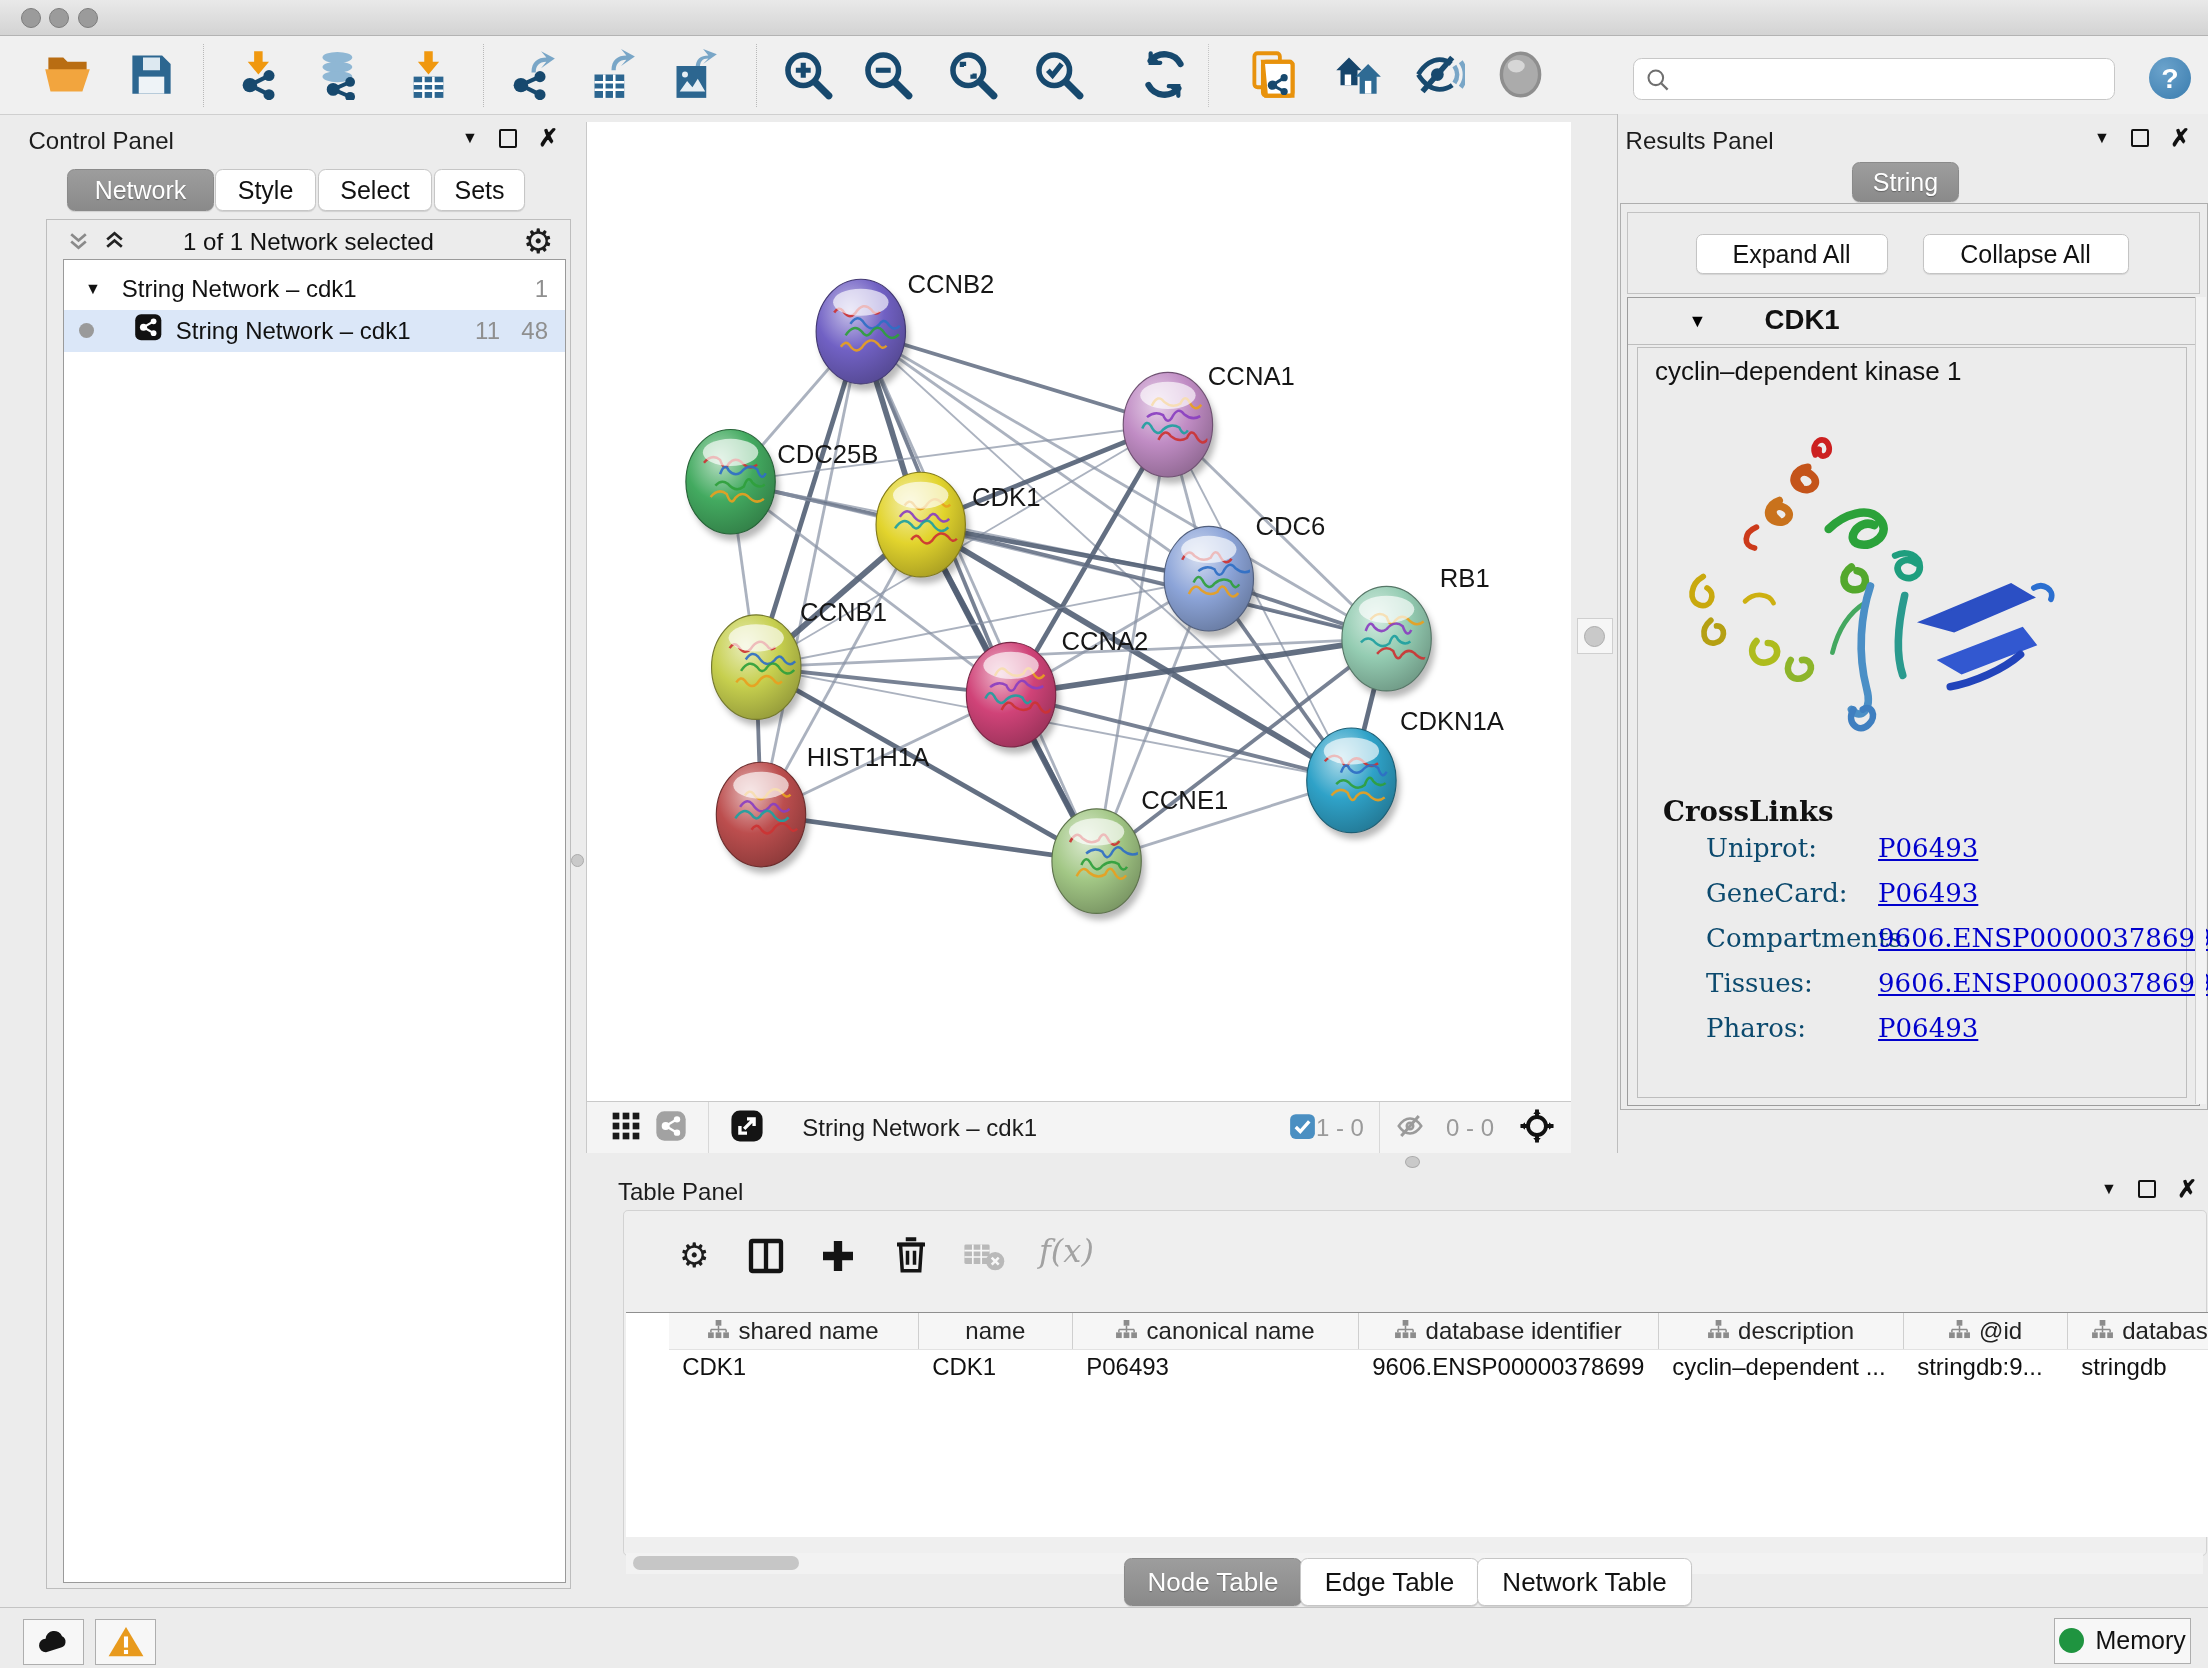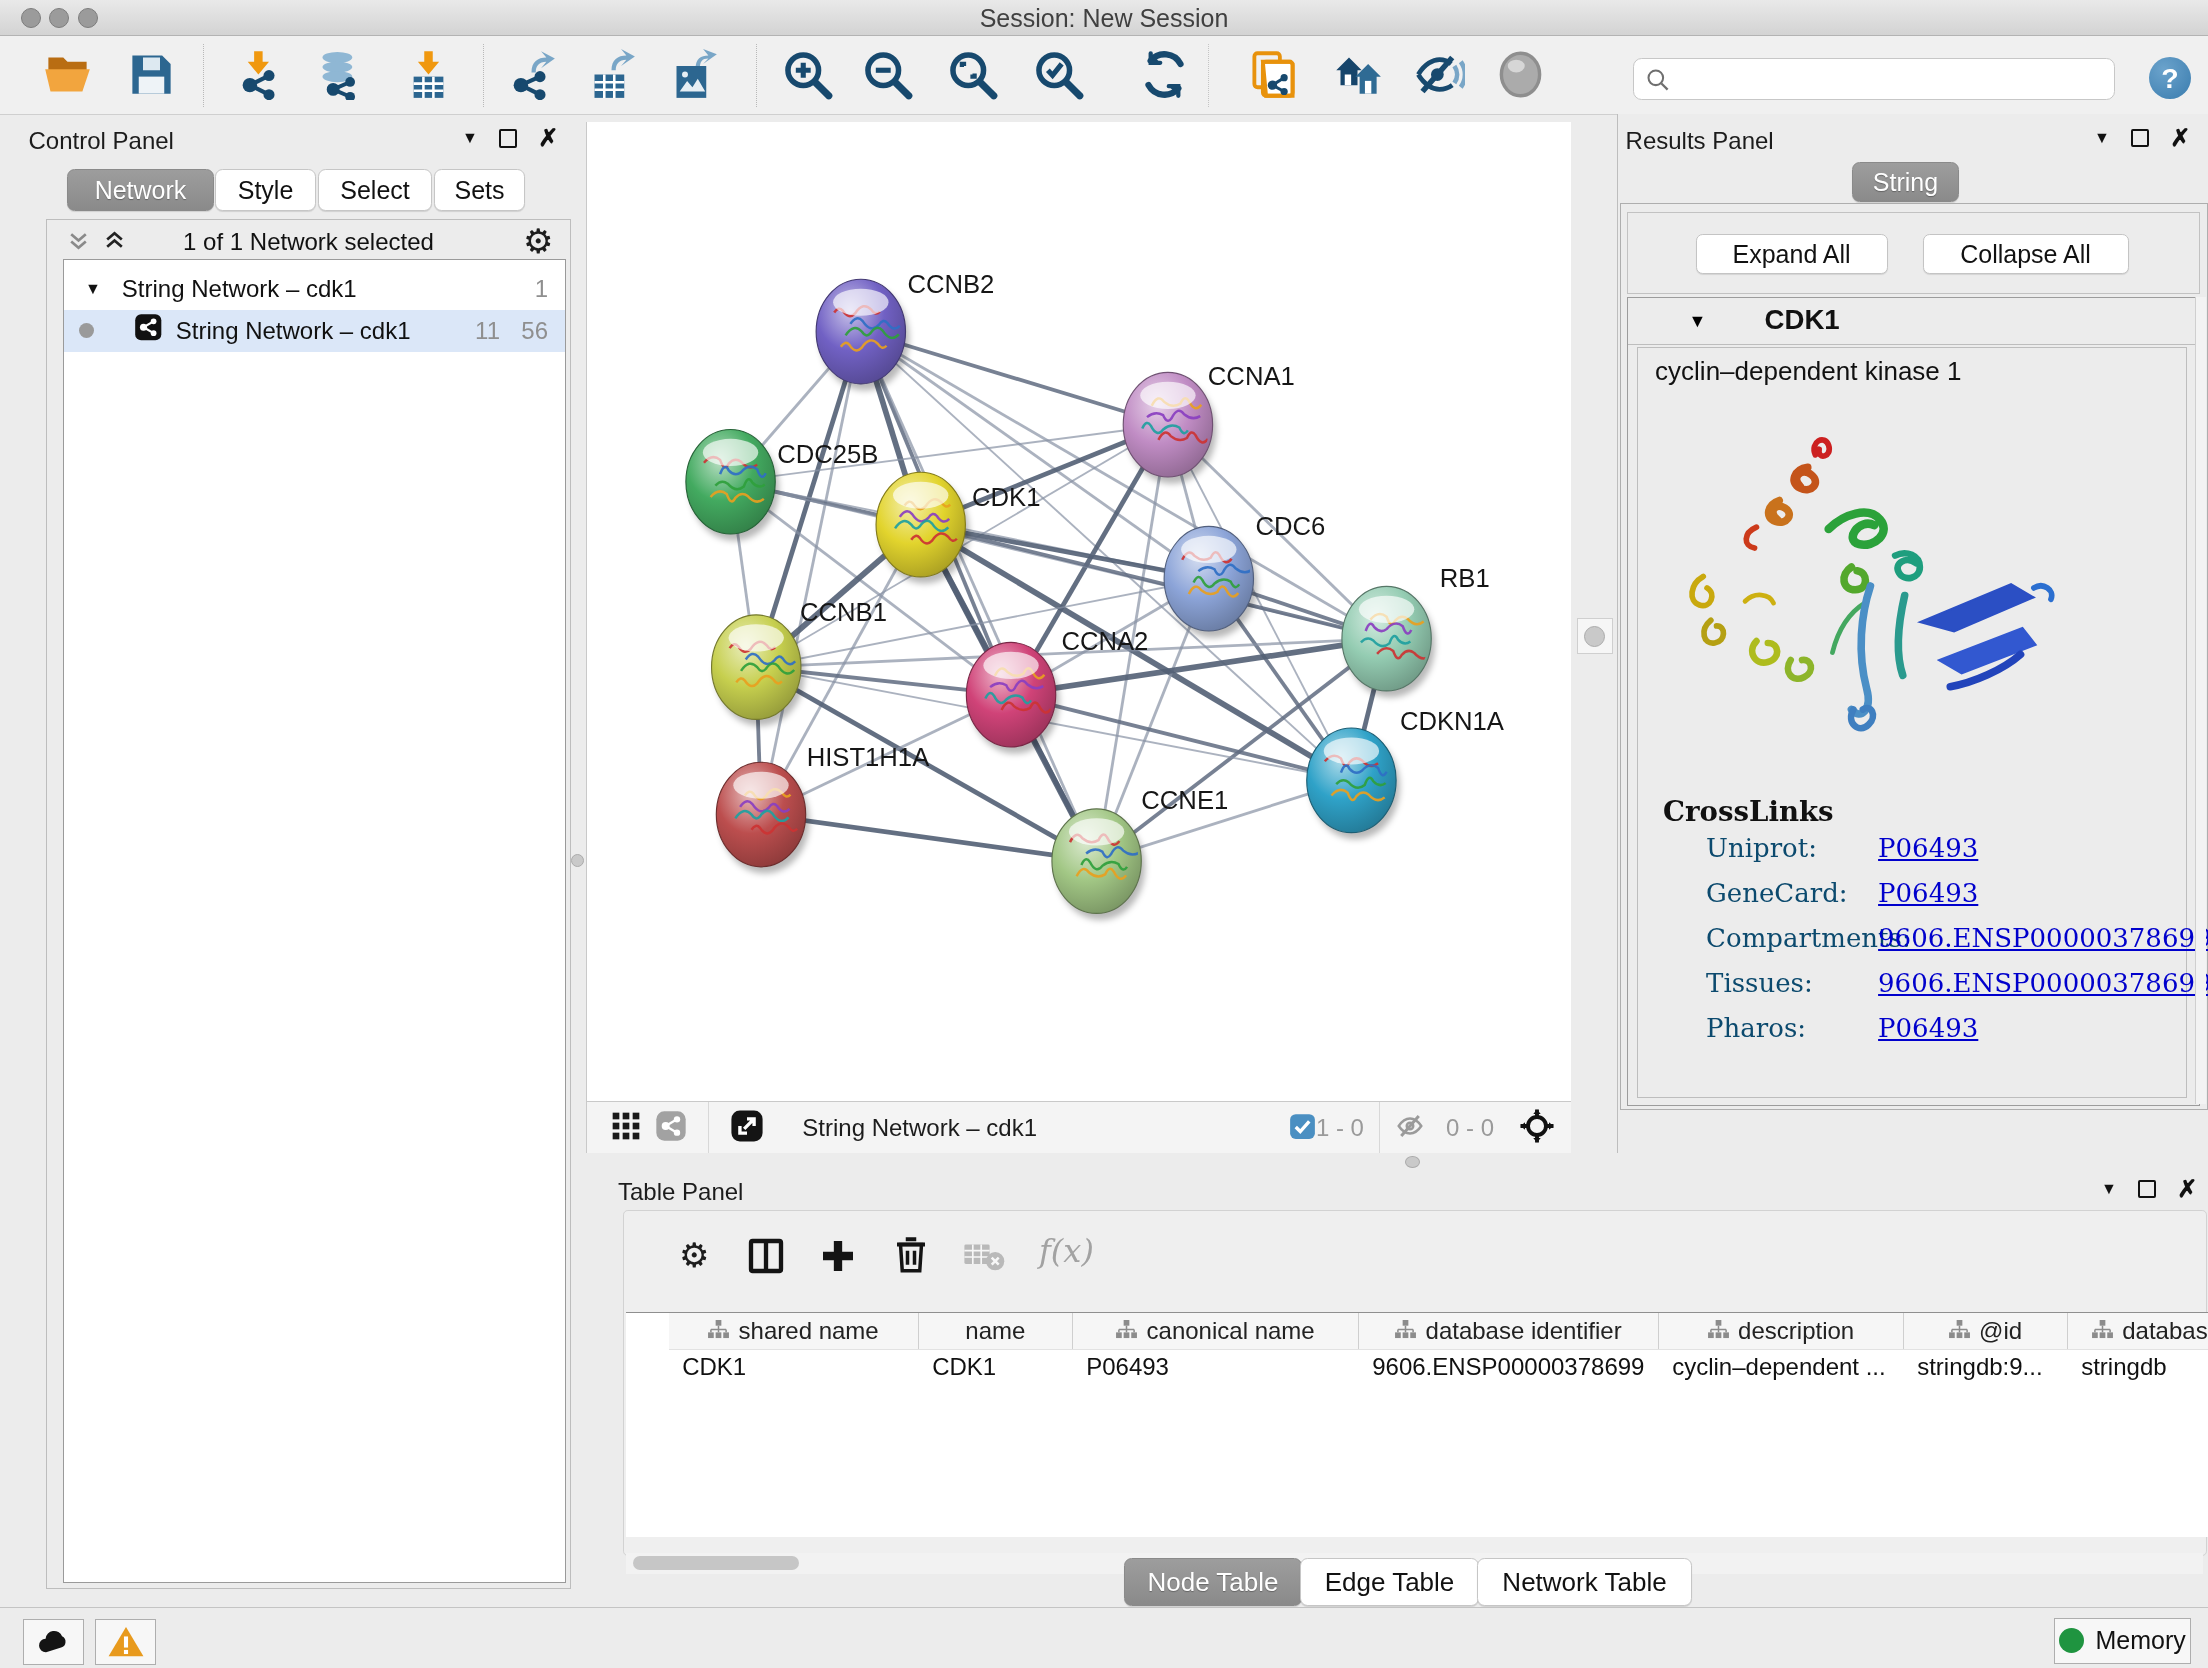--- a/index.html
+++ b/index.html
@@ -66,21 +66,20 @@
 </style>
 </head>
 <body>
 
 <div id="win">
 
   <div id="titlebar" class="abs">
     <div class="tl abs" style="left:21px"></div>
     <div class="tl abs" style="left:49px"></div>
     <div class="tl abs" style="left:78px"></div>
-    <div id="win-title" class="abs">Session: New Session</div>
   </div>
 
   <div id="toolbar" class="abs">
     <div class="tb-ic abs" style="left:42px"><svg viewBox="0 0 24 24">
           <path d="M3 4h7l2 2h9v4H3z" fill="#b96d12"></path>
           <path d="M1.5 9.5h21L19 20H4z" fill="#f2a53e"></path>
         </svg></div>
     <div class="tb-ic abs" style="left:126px"><svg viewBox="0 0 24 24">
           <path d="M3 3h14l4 4v14H3z" fill="#2c6690"></path>
           <rect x="8" y="4" width="8" height="6" fill="#dde9f1"></rect>
@@ -240,21 +239,21 @@
             <rect x="1" y="1" width="22" height="22" rx="5" fill="#111"></rect>
             <g fill="#fff">
               <circle cx="8" cy="12" r="3"></circle>
               <circle cx="16.5" cy="7" r="2.4"></circle>
               <circle cx="16.5" cy="17" r="2.4"></circle>
               <path d="M8 12l8.5-5M8 12l8.5 5" stroke="#fff" stroke-width="1.8"></path>
             </g>
           </svg></span>
       <span style="margin-left:13.3px">String Network – cdk1</span>
       <span class="tree-count" style="position:absolute;right:65px">11</span>
-      <span class="tree-count" style="position:absolute;right:17px">56</span>
+      <span class="tree-count" style="position:absolute;right:17px">48</span>
     </div>
   </div>
   <div class="abs handle-dot" style="left:571px;top:854px;width:11.4px;height:11.4px"></div>
 
   <div id="canvas" class="abs">
     <svg id="net-svg" width="985" height="980" viewBox="0 0 1036 1030">
         <defs>
           <filter id="nshadow" x="-40%" y="-40%" width="180%" height="180%">
             <feGaussianBlur stdDeviation="3.5"></feGaussianBlur>
           </filter>

